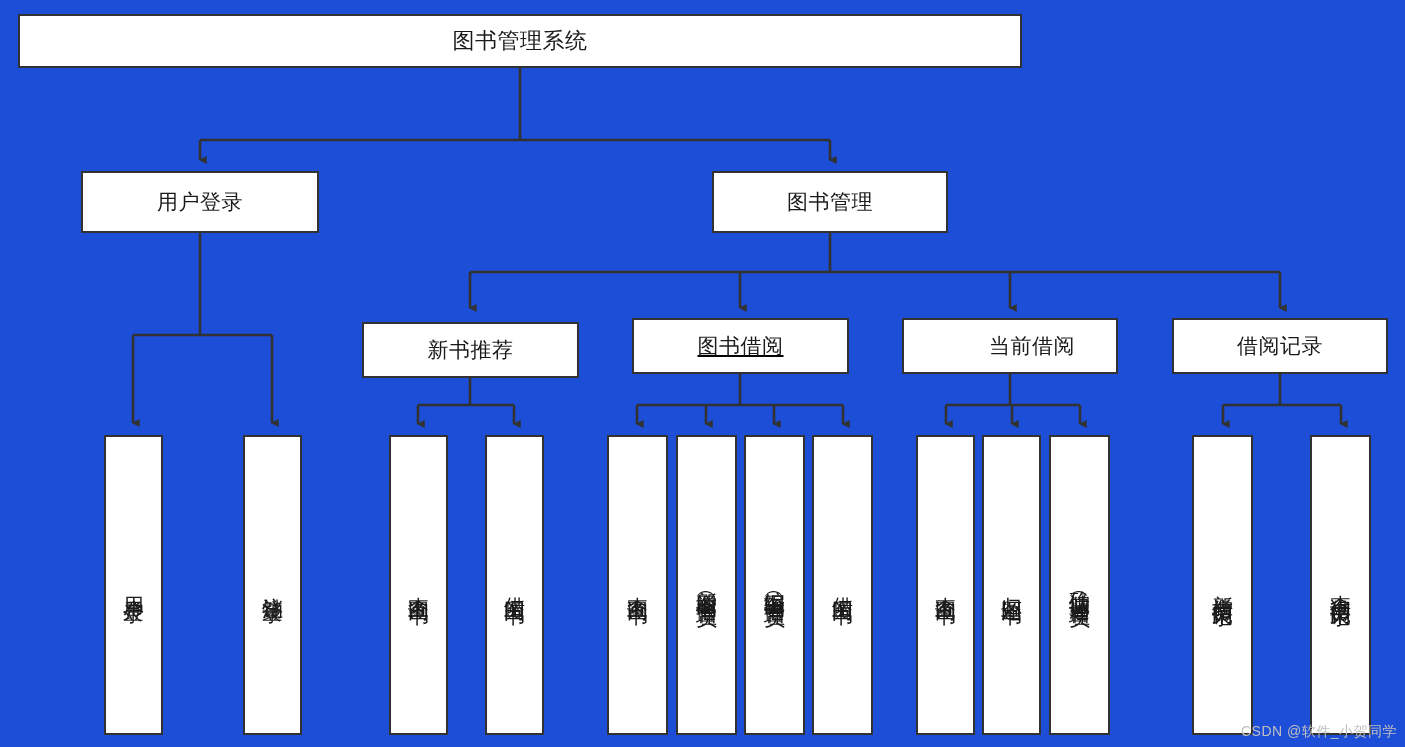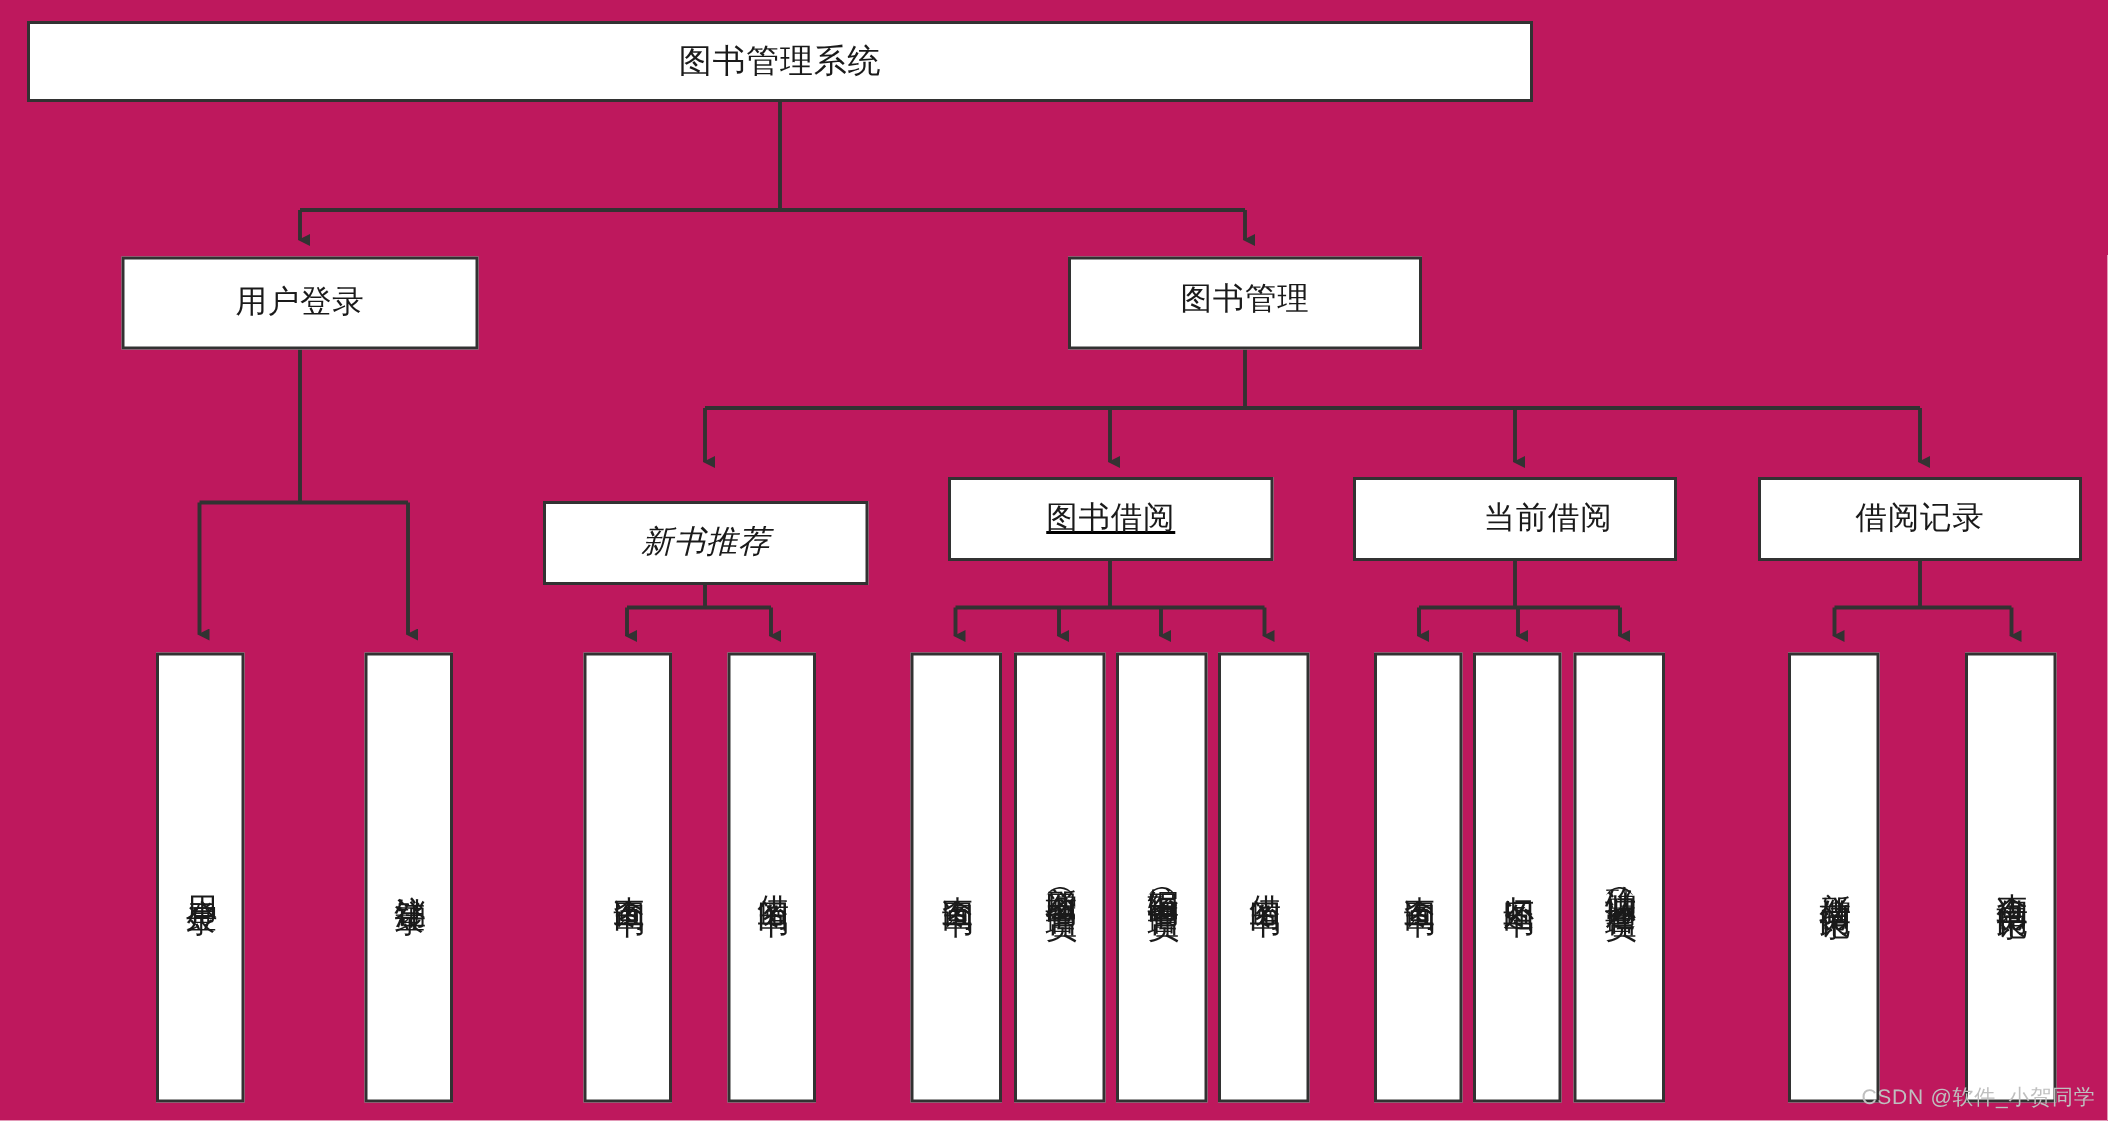--- a/index.html
+++ b/index.html
@@ -8,21 +8,21 @@
     padding: 0;
     background: #ffffff;
   }
   body {
     font-family: "Liberation Sans", "DejaVu Sans", sans-serif;
   }
   #canvas {
     position: relative;
     width: 1405px;
     height: 747px;
-    background: #be185d;
+    background: #1d4ed8;
     overflow: hidden;
   }
   svg#edges {
     position: absolute;
     left: 0;
     top: 0;
     width: 1405px;
     height: 747px;
     pointer-events: none;
   }
@@ -131,25 +131,25 @@
     </g>
   </svg>
 
   <div class="node horiz root" style="left:18px; top:14px; width:1004px; height:54px;">
     <span class="node-label">图书管理系统</span>
   </div>
 
   <div class="node horiz" style="left:81px; top:171px; width:238px; height:62px;">
     <span class="node-label">用户登录</span>
   </div>
-  <div class="node horiz" style="left:712px; top:171px; width:236px; height:62px;font-family:Liberation Mono, monospace;">
+  <div class="node horiz" style="left:712px; top:171px; width:236px; height:62px;">
     <span class="node-label">图书管理</span>
   </div>
 
-  <div class="node horiz" style="left:362px; top:334px; width:217px; height:56px;font-style:italic;">
+  <div class="node horiz" style="left:362px; top:322px; width:217px; height:56px;">
     <span class="node-label">新书推荐</span>
   </div>
   <div class="node horiz" style="left:632px; top:318px; width:217px; height:56px;text-decoration:underline;">
     <span class="node-label">图书借阅</span>
   </div>
   <div class="node horiz" style="left:902px; top:318px; width:216px; height:56px;padding-left:44px;">
     <span class="node-label">当前借阅</span>
   </div>
   <div class="node horiz" style="left:1172px; top:318px; width:216px; height:56px;">
     <span class="node-label">借阅记录</span>

